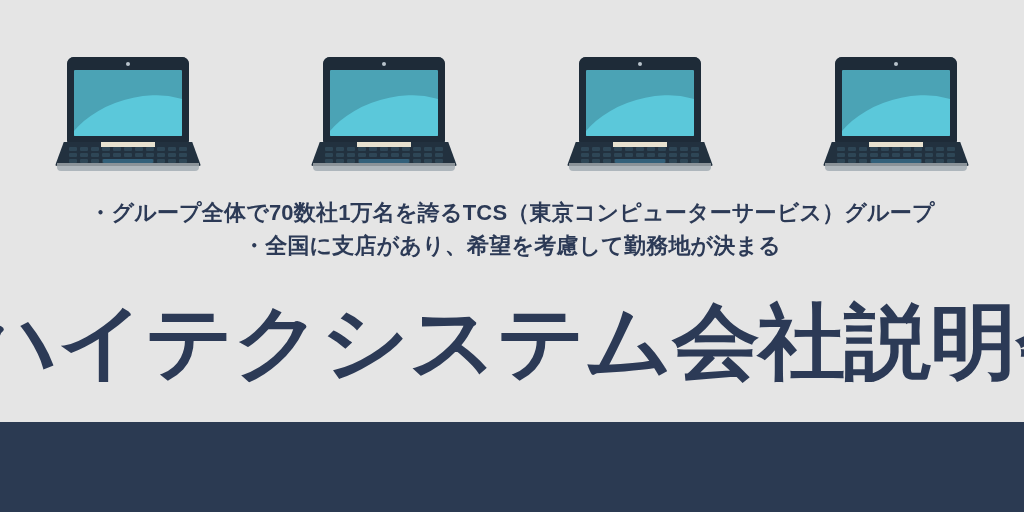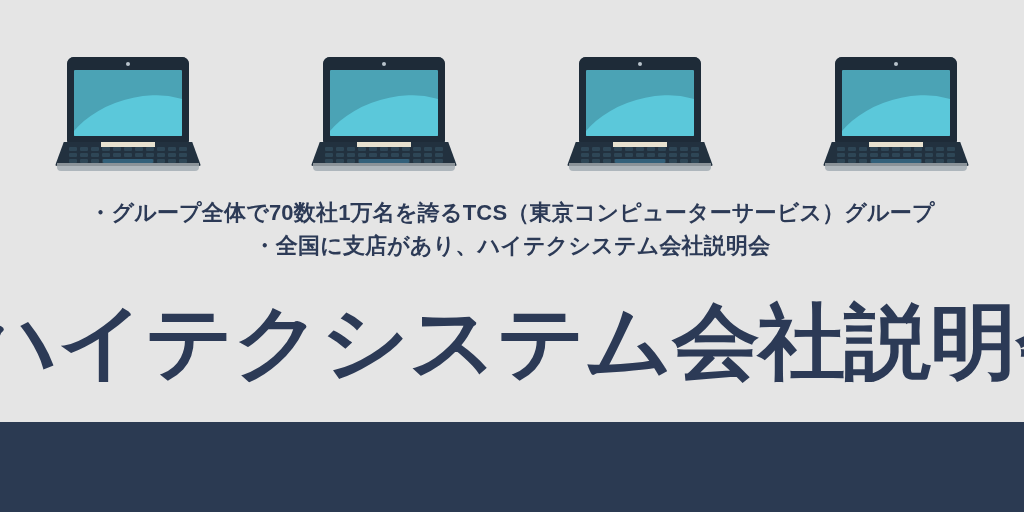--- a/index.html
+++ b/index.html
@@ -428,20 +428,20 @@
       </div>
       <div class="laptop-hingecap"></div>
       <div class="laptop-base"></div>
       <div class="laptop-base-shadow"></div>
     </div>
 
   </div>
 
   <div id="bullets">
     <div class="bullet-line">・グループ全体で70数社1万名を誇るTCS（東京コンピューターサービス）グループ</div>
-    <div class="bullet-line">・全国に支店があり、ハイテクシステム会社説明会</div>
+    <div class="bullet-line">・全国に支店があり、希望を考慮して勤務地が決まる</div>
   </div>
 
   <div id="main-title">ハイテクシステム会社説明会</div>
 
   <div id="bottom-bar"></div>
 
 </div>
 
 </body></html>

